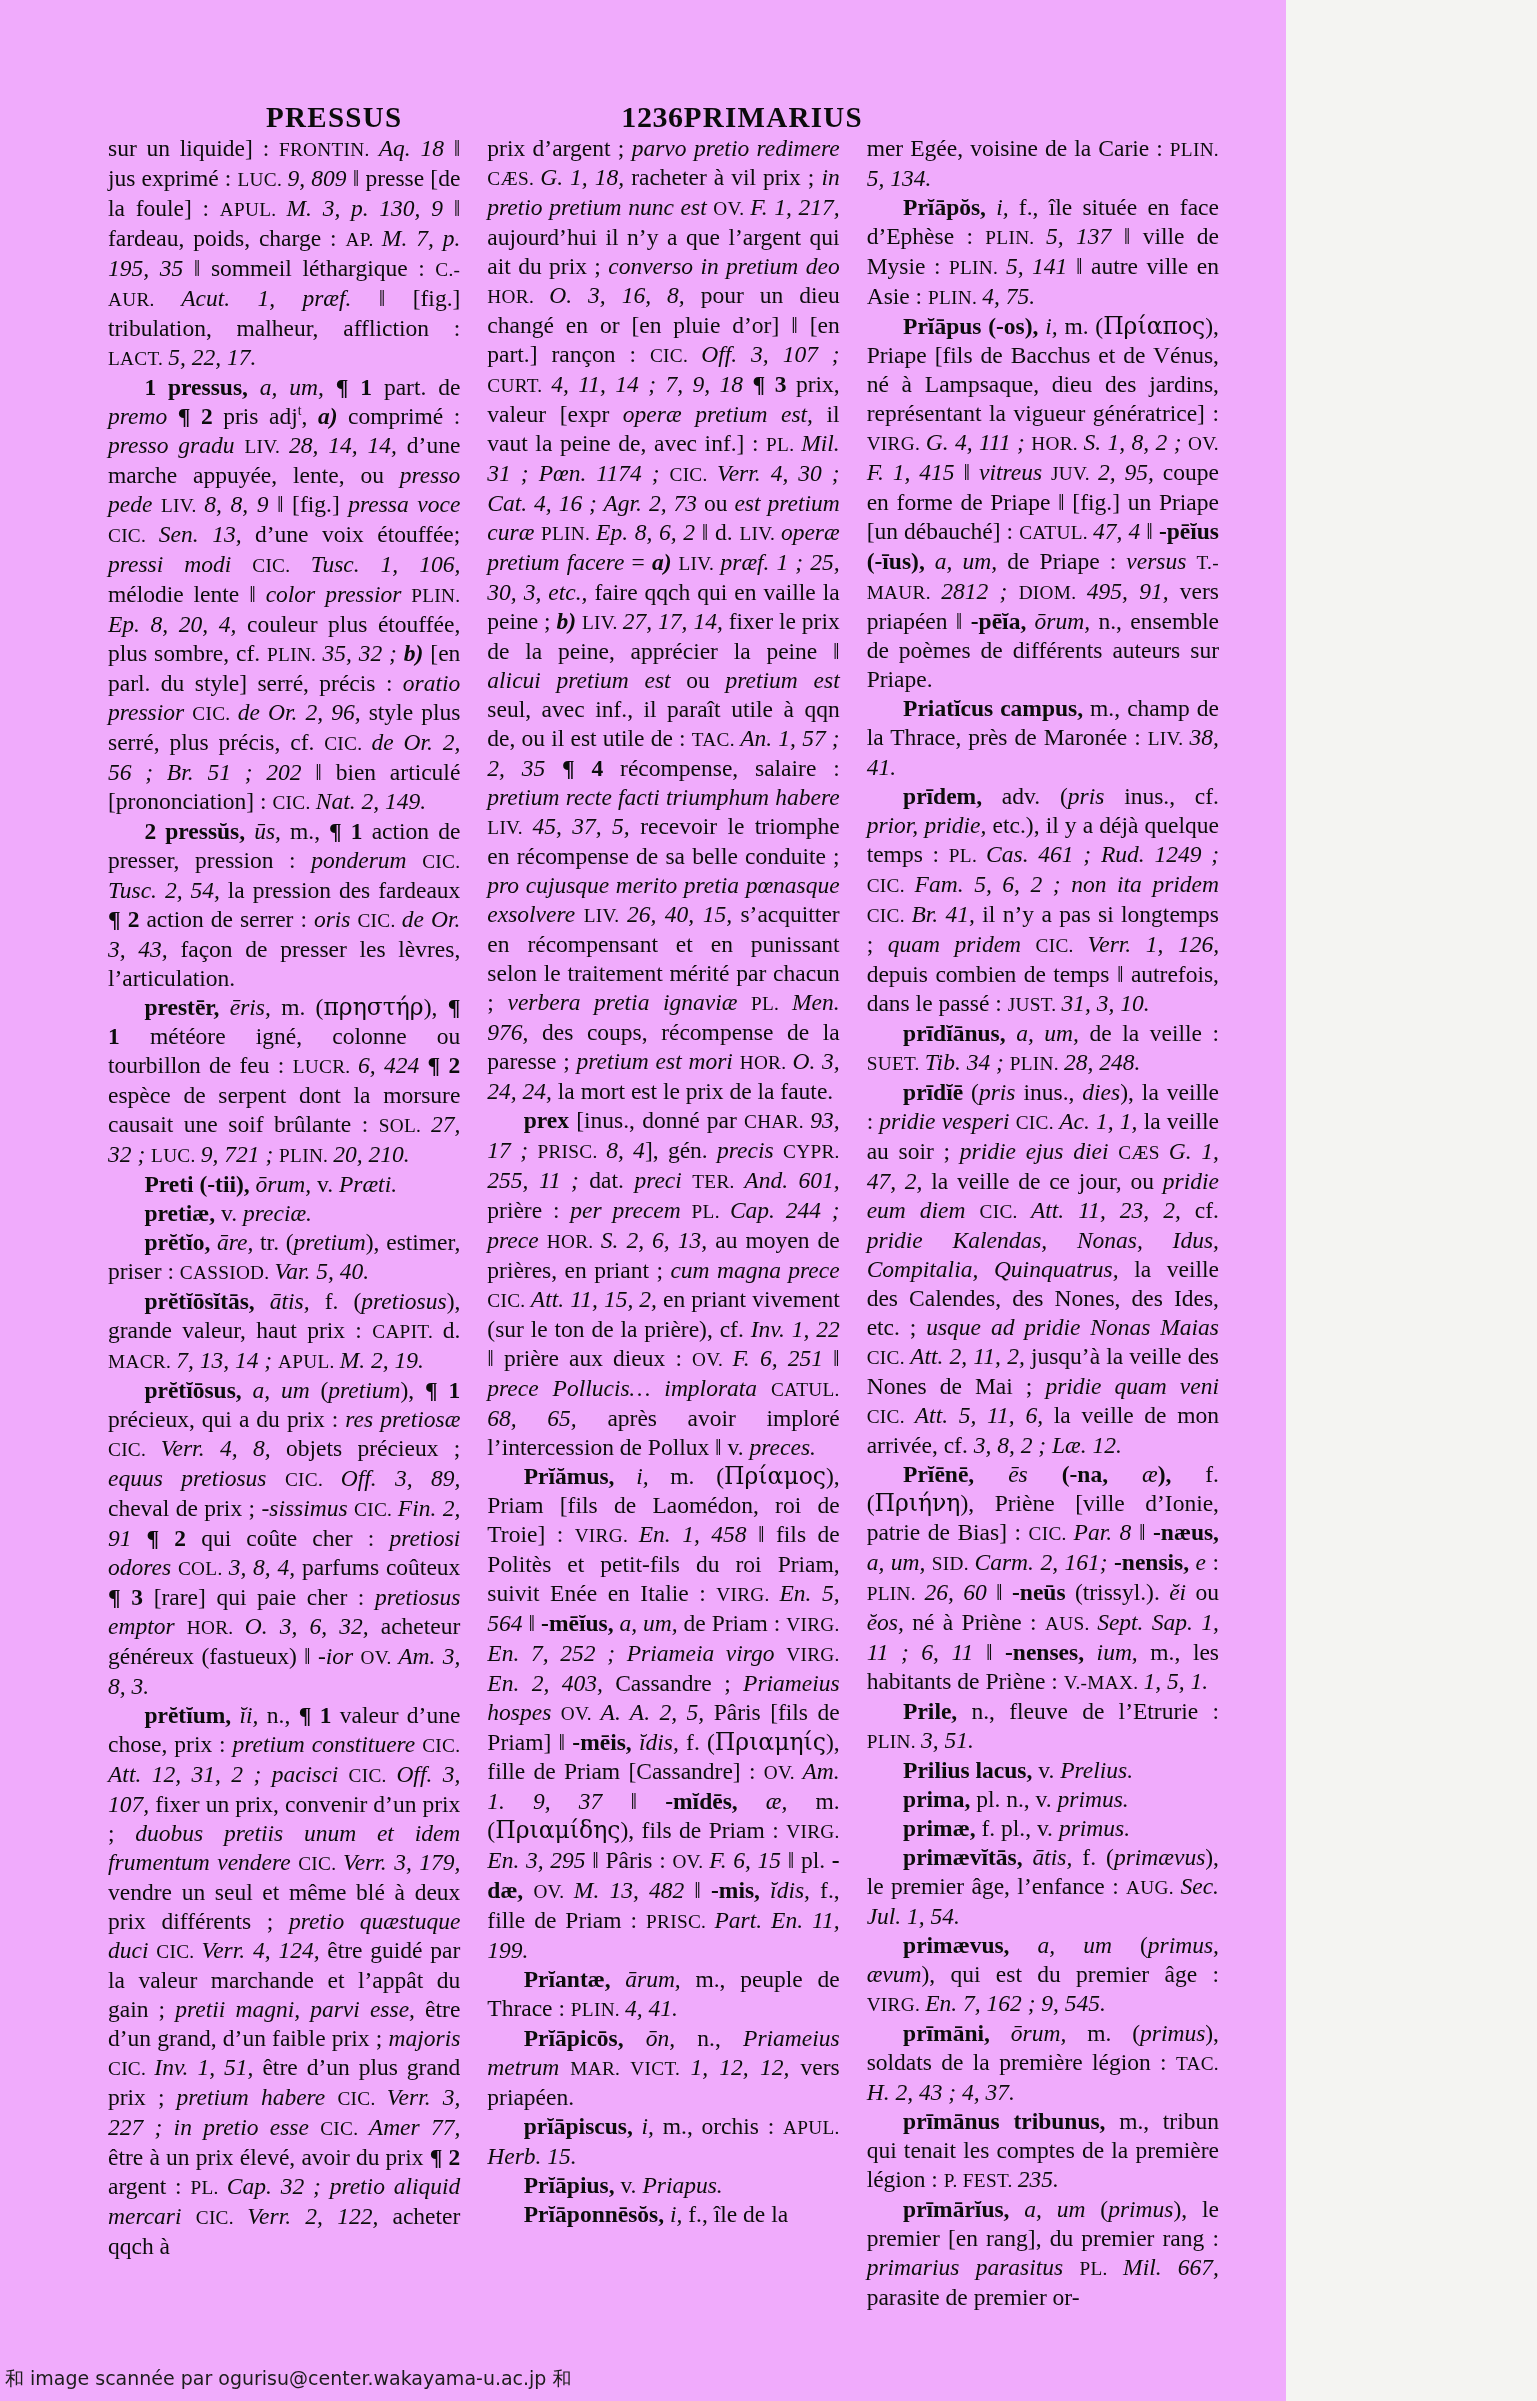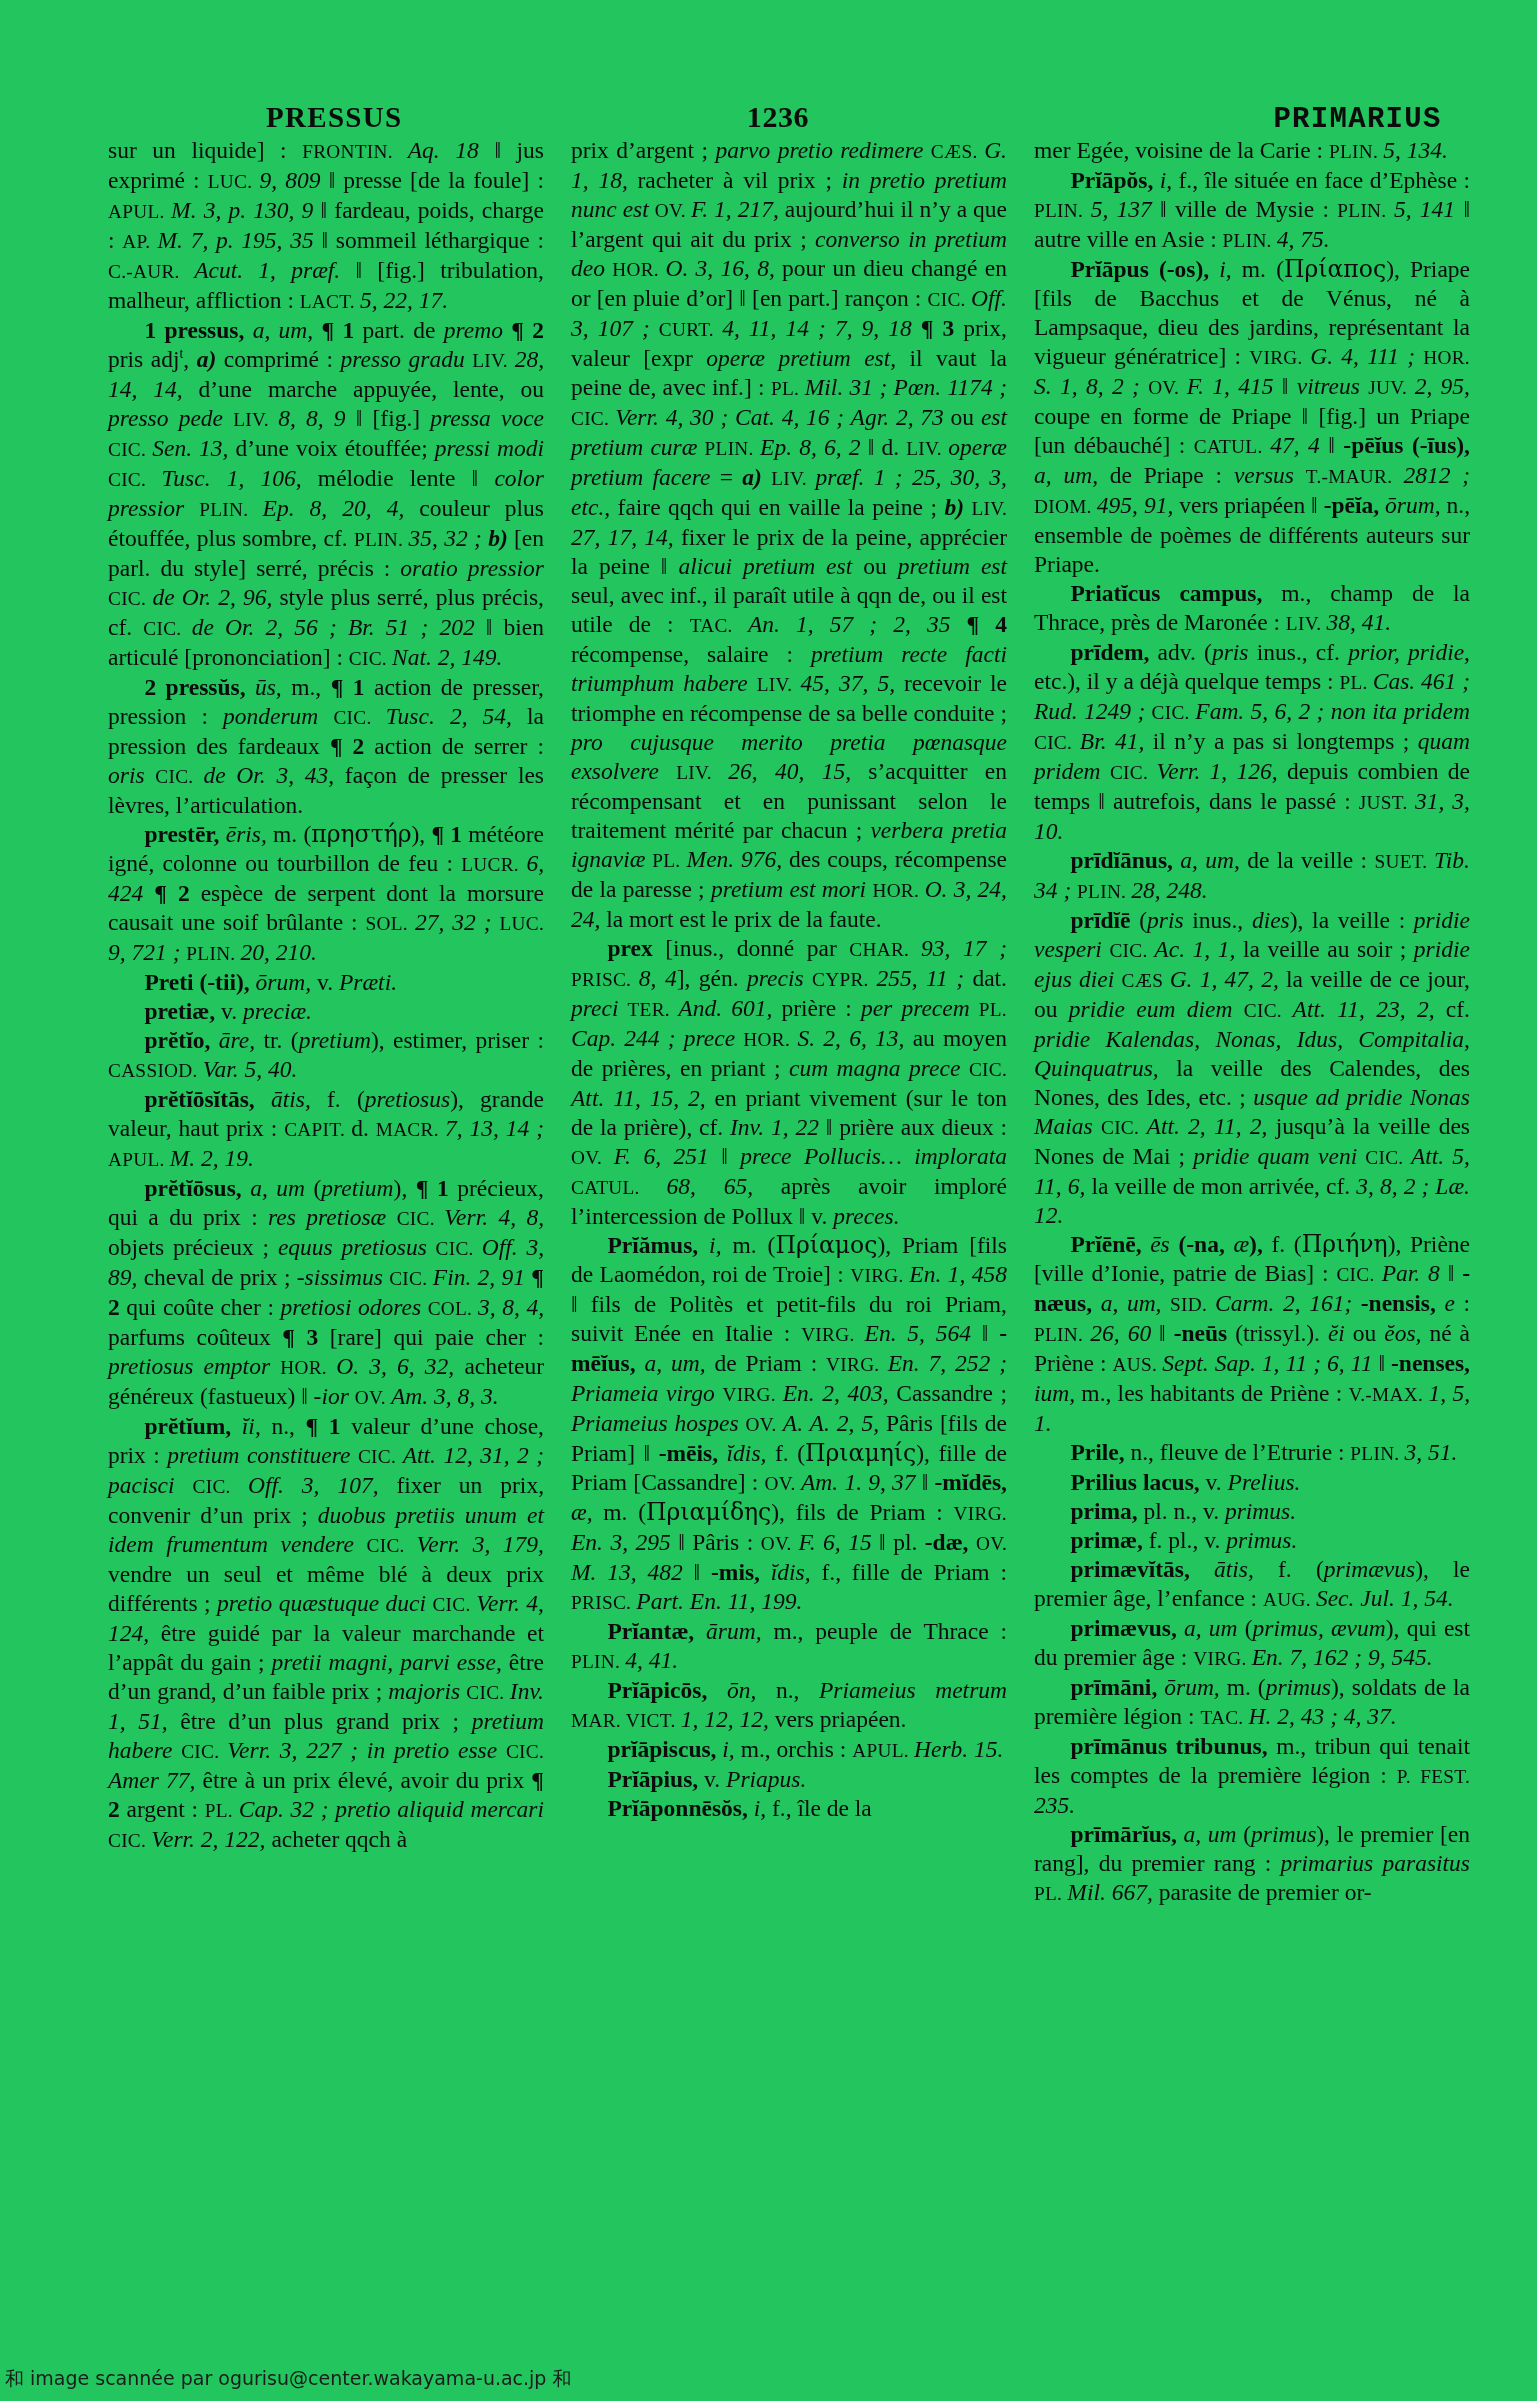--- a/index.html
+++ b/index.html
@@ -4,37 +4,37 @@
 <style>
   html,body { margin:0; padding:0; }
   body {
     width:1537px; height:2401px;
     background:#f4f4f2;
     font-family:"Liberation Serif", serif;
     color:#0c0c0c;
   }
   .page {
     position:relative;
-    width:1537px; height:2401px;
-    background:#22c55e;
+    width:1286px; height:2401px;
+    background:#f0abfc;
     overflow:hidden;
   }
   .running-head {
     display:grid;
     grid-template-columns:1fr auto 1fr;
     align-items:baseline;
     margin-top:100px;
     padding:0 89px 0 108px;
     font-weight:700;
     font-size:29px;
     letter-spacing:1.3px;
   }
   .running-head .left  { text-align:left;  padding-left:158px; }
   .running-head .center{ text-align:right; font-size:30px; letter-spacing:0.6px; }
-  .running-head .right { text-align:right; padding-right:6.3px;font-family:Liberation Mono, monospace; }
+  .running-head .right { padding-right:6.3px; }
   .body-block {
     display:flex;
     gap:27px;
     padding:0 67px 0 108px;
   }
   .col {
     width:437px;
     font-size:23.5px;
     line-height:29px;
     text-align:justify;

